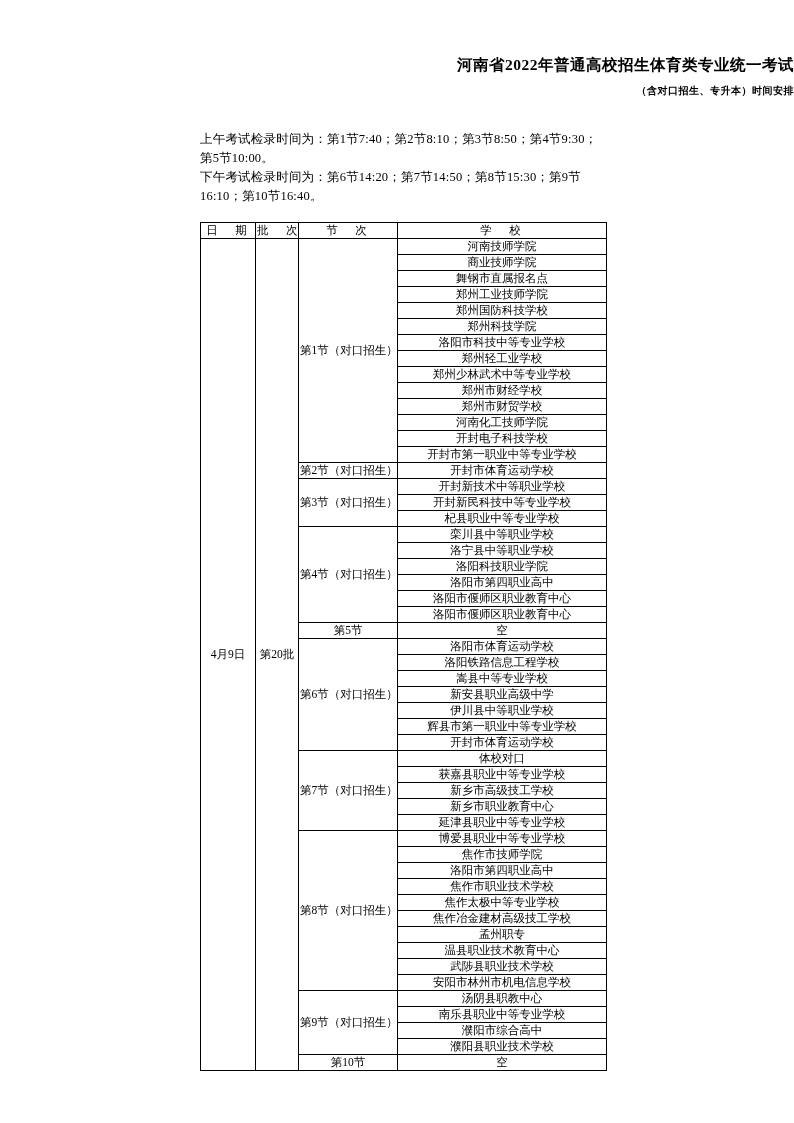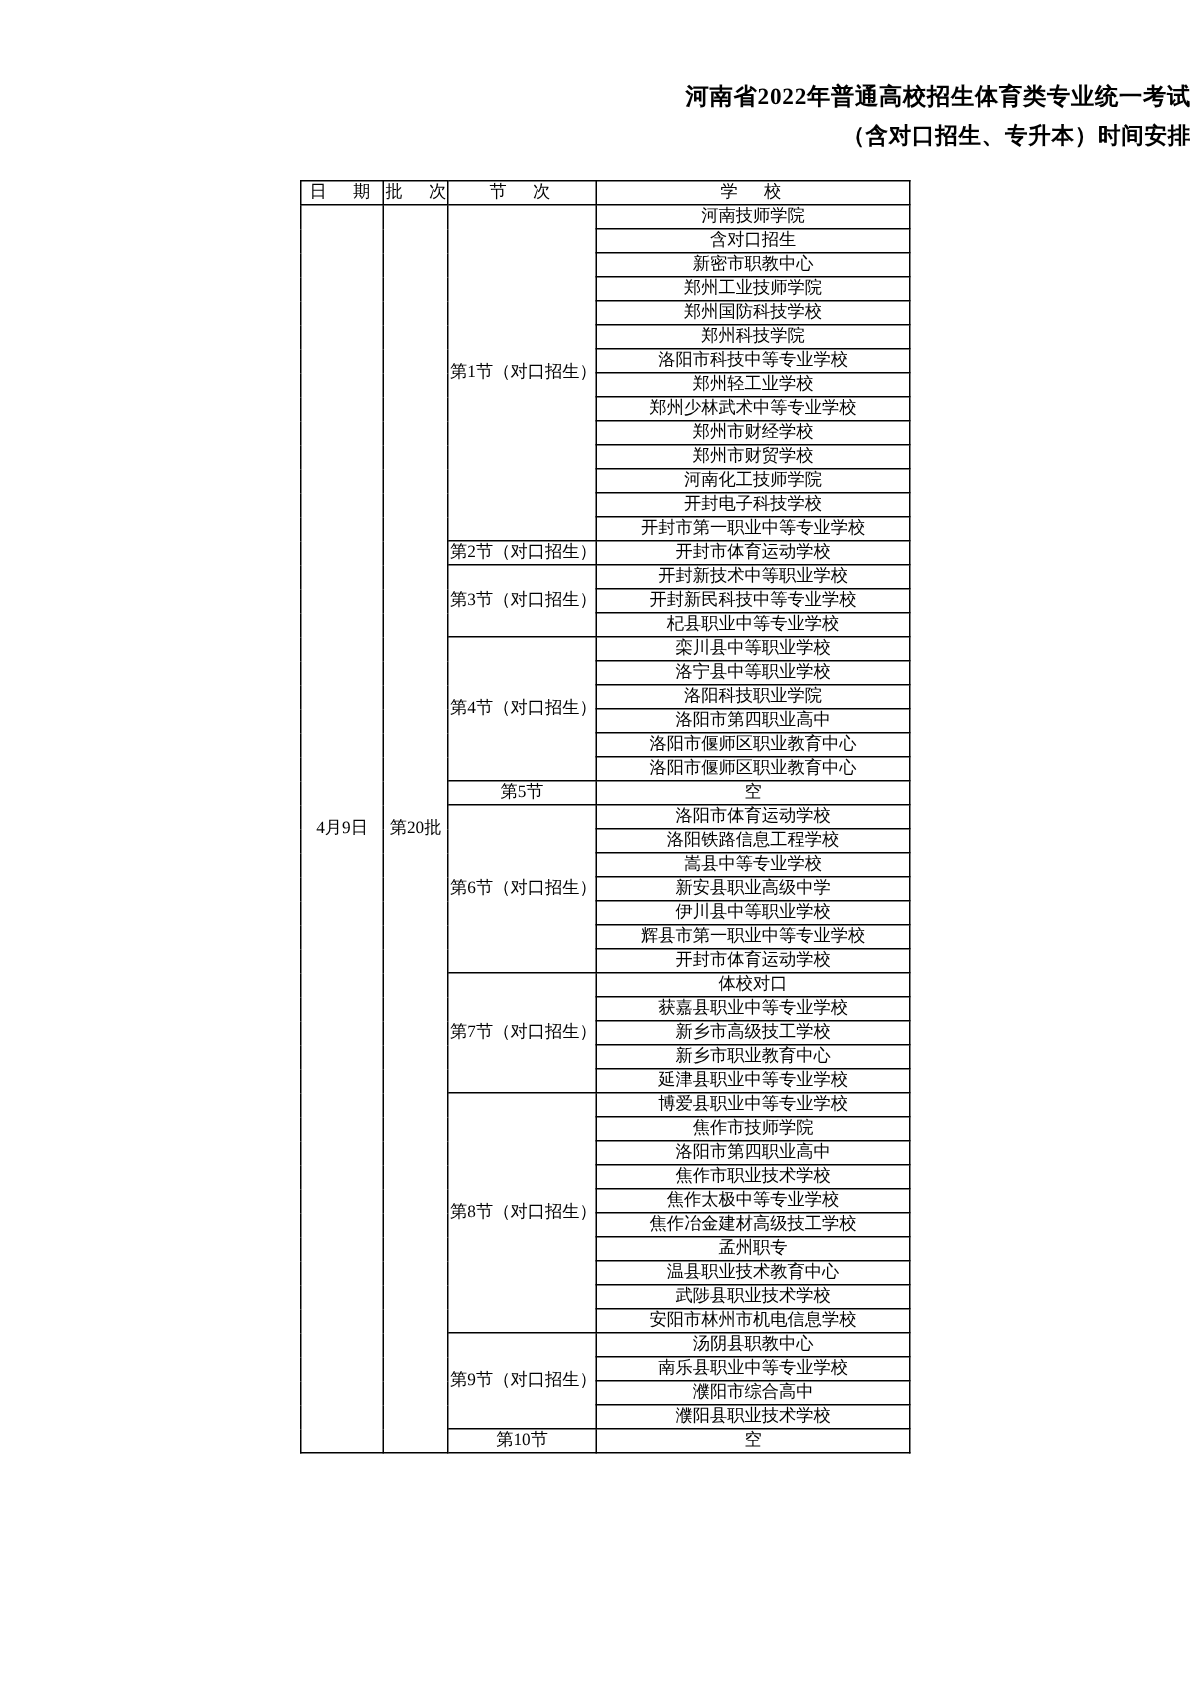--- a/index.html
+++ b/index.html
@@ -24,21 +24,21 @@
   .title-block {
     margin-top: 52px;
     text-align: right;
     font-weight: bold;
     font-size: 15.5px;
     line-height: 26px;
     letter-spacing: 0.5px;
   }
   .title-line2 {
     font-weight: bold;
-    font-size: 15px;
+    font-size: 10px;
     font-family: Liberation Serif, serif;
   }
   .notes {
     margin: 26px 0 0 200px;
     width: 400px;
     font-size: 12.5px;
     line-height: 19px;
     letter-spacing: 0.2px;
   }
   table.sched {
@@ -74,42 +74,48 @@
 </head>
 <body>
 
 <div class="page">
 
   <div class="title-block">
     <div>河南省2022年普通高校招生体育类专业统一考试</div>
     <div class="title-line2">（含对口招生、专升本）时间安排</div>
   </div>
 
+  <div class="notes">
+    <div>上午考试检录时间为：第1节7:40；第2节8:10；第3节8:50；第4节9:30；</div>
+    <div>第5节10:00。</div>
+    <div>下午考试检录时间为：第6节14:20；第7节14:50；第8节15:30；第9节</div>
+    <div>16:10；第10节16:40。</div>
+  </div>
 
   <table class="sched">
     <thead>
       <tr>
         <th class="col-date">日　期</th>
         <th class="col-batch">批　次</th>
         <th class="col-period">节　次</th>
         <th class="col-school">学　校</th>
       </tr>
     </thead>
     <tbody id="sched-body">
         <tr>
           <td class="col-date vcenter" rowspan="52">4月9日</td>
           <td class="col-batch vcenter" rowspan="52">第20批</td>
           <td class="col-period vcenter" rowspan="14">第1节（对口招生）</td>
           <td class="col-school">河南技师学院</td>
         </tr>
         <tr>
-          <td class="col-school">含对口招生</td>
-        </tr>
-        <tr>
-          <td class="col-school">新密市职教中心</td>
+          <td class="col-school">商业技师学院</td>
+        </tr>
+        <tr>
+          <td class="col-school">舞钢市直属报名点</td>
         </tr>
         <tr>
           <td class="col-school">郑州工业技师学院</td>
         </tr>
         <tr>
           <td class="col-school">郑州国防科技学校</td>
         </tr>
         <tr>
           <td class="col-school">郑州科技学院</td>
         </tr>

